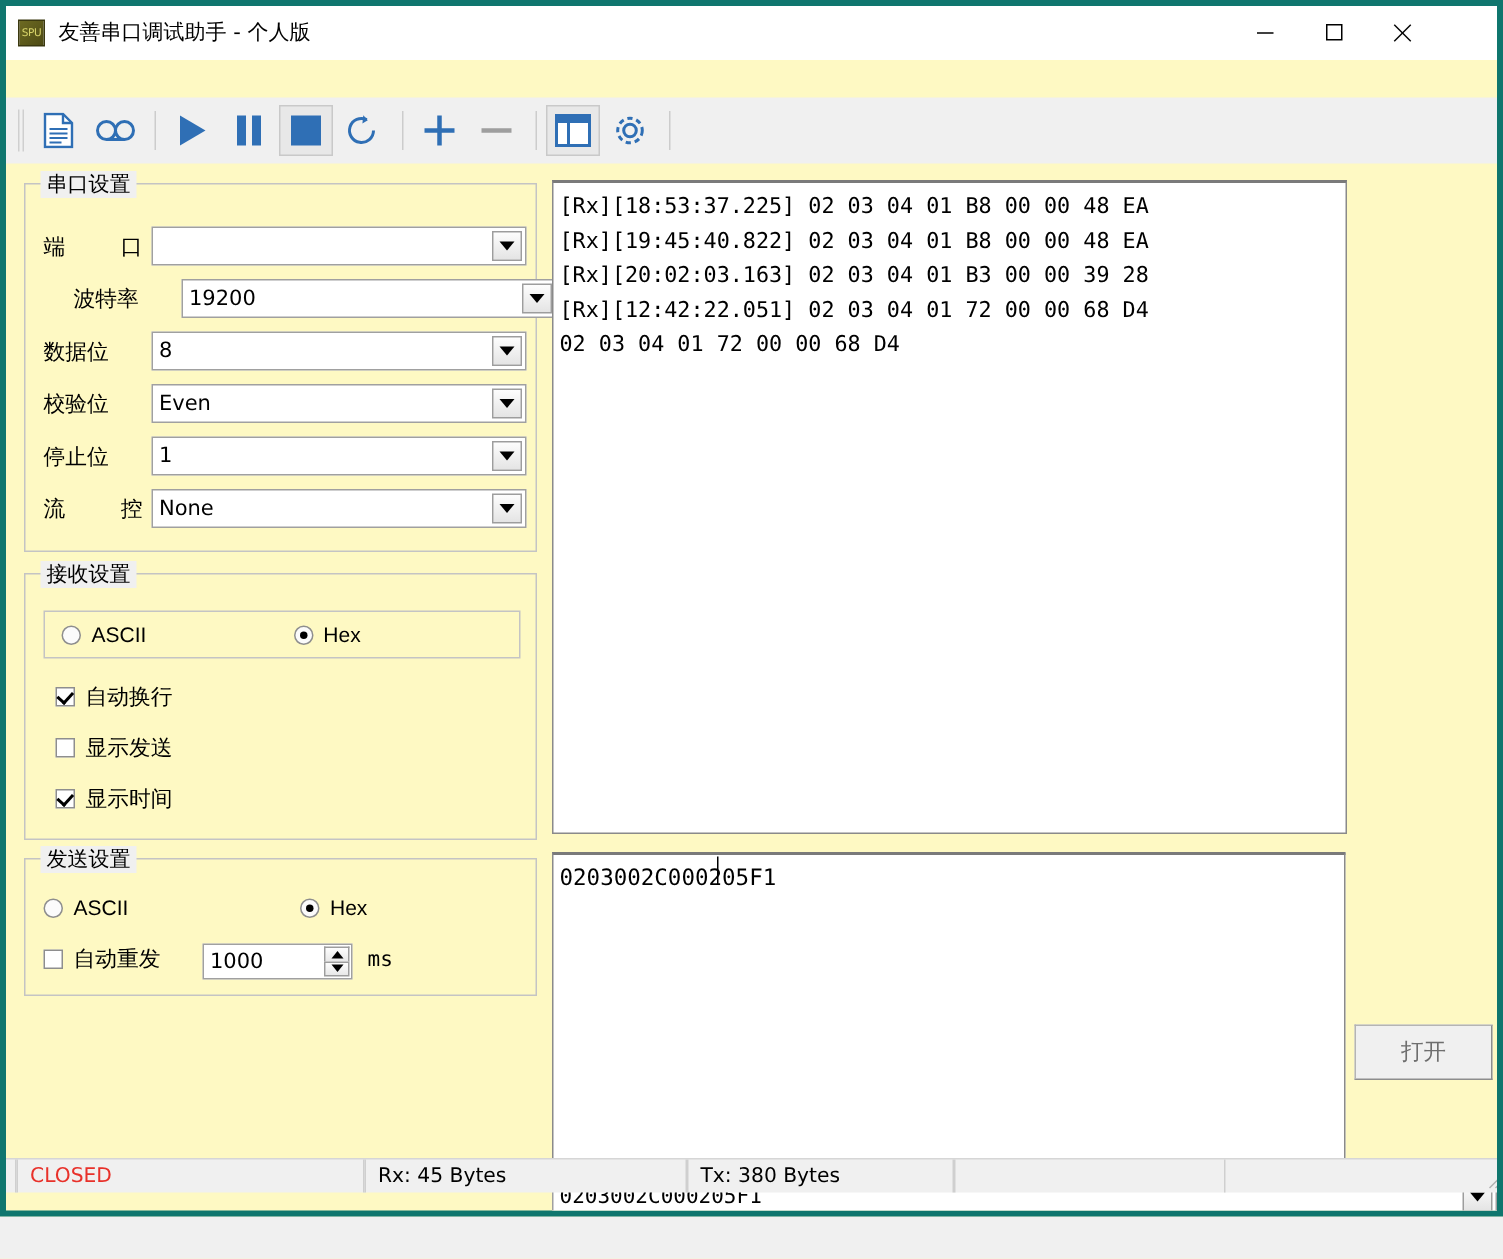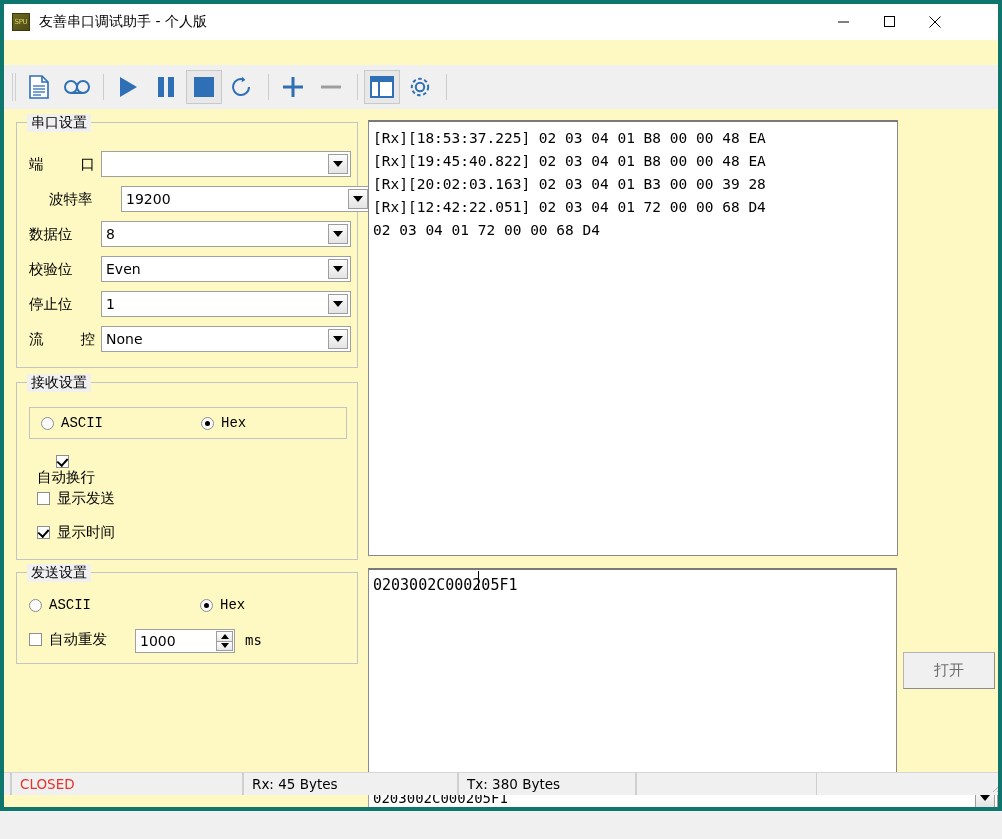--- a/index.html
+++ b/index.html
@@ -243,21 +243,21 @@
     content: "";
     position: absolute;
     left: 2px; top: 0px;
     width: 5px; height: 8px;
     border: solid #000;
     border-width: 0 2px 2px 0;
     transform: rotate(42deg);
   }
   .opt-label {
     font-size: 14px;
-    font-family: Liberation Mono, monospace;
+    font-family: Liberation Sans, sans-serif;
     color: #000;
   }
   .opt-label.cjk { font-size: 14.5px; }
 
   
   .spin {
     position: relative;
     width: 100px; height: 24px;
     background: #ffffff;
     border: 1px solid #a0a0a0;
@@ -340,21 +340,21 @@
   #caret {
     position: absolute;
     left: 109px; top: 1px;
     width: 1px; height: 19px;
     background: #000;
   }
 
   
   #open-btn {
     position: absolute;
-    left: 899px; top: 648px;
+    left: 899px; top: 679px;
     width: 92px; height: 37px;
     background: #f0f0f0;
     border: 1px solid #b4b4b4;
     border-right-color: #8d8d8d;
     border-bottom-color: #8d8d8d;
     box-sizing: border-box;
     display: flex;
     align-items: center;
     justify-content: center;
     font-size: 15px;
@@ -618,21 +618,21 @@
       <div class="opt" style="margin-left:11px;">
         <span class="radio-mark"></span>
         <span class="opt-label">ASCII</span>
       </div>
       <div class="opt" style="margin-left:98px;">
         <span class="radio-mark on"></span>
         <span class="opt-label">Hex</span>
       </div>
     </div>
 
-    <div class="opt" style="position:absolute; left:20px; top:72px;flex-direction:column;">
+    <div class="opt" style="position:absolute; left:20px; top:72px;">
       <span class="cb-mark on"></span>
       <span class="opt-label cjk">自动换行</span>
     </div>
 
     <div class="opt" style="position:absolute; left:20px; top:106px;">
       <span class="cb-mark"></span>
       <span class="opt-label cjk">显示发送</span>
     </div>
 
     <div class="opt" style="position:absolute; left:20px; top:140px;">

